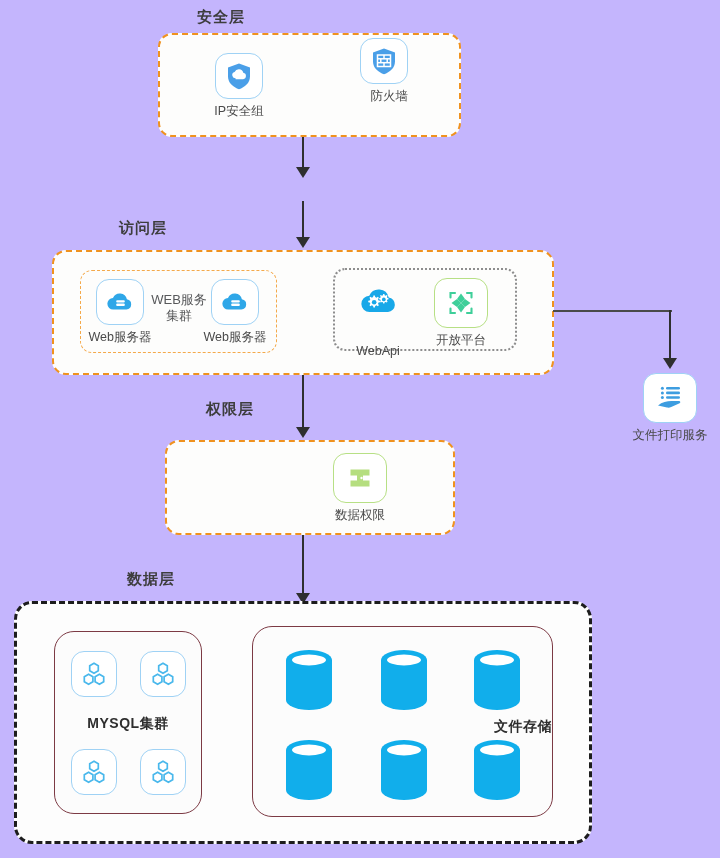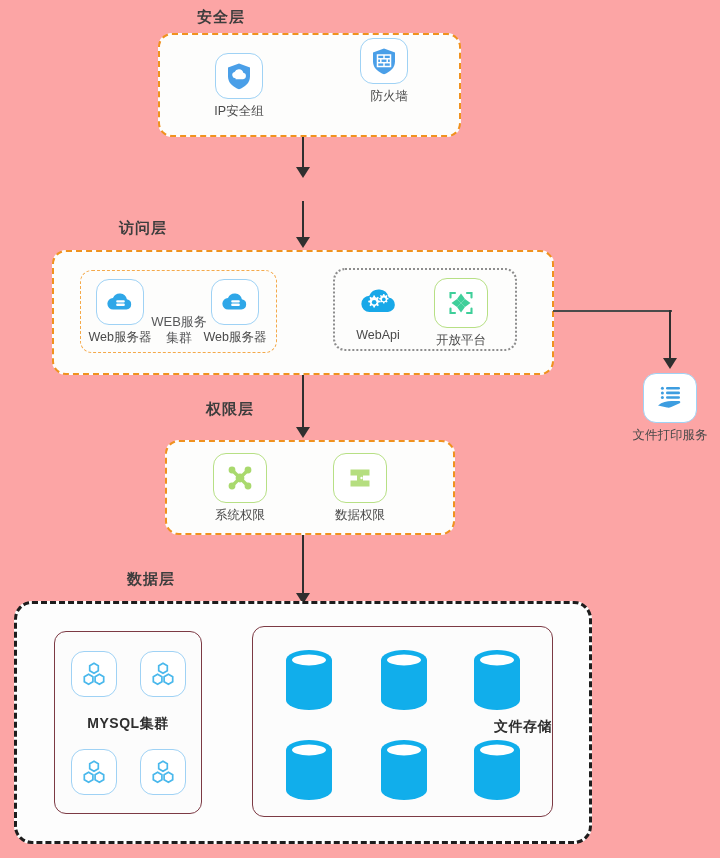--- a/index.html
+++ b/index.html
@@ -10,21 +10,21 @@
   body {
     font-family: "Liberation Sans", "DejaVu Sans", sans-serif;
     color: #3a3a3a;
     -webkit-font-smoothing: antialiased;
   }
   #canvas {
     position: relative;
     width: 720px;
     height: 858px;
     overflow: hidden;
-    background: #fca5a5;
+    background: #c4b5fd;
   }
   .layer-title {
     position: absolute;
     font-size: 15px;
     font-weight: bold;
     color: #3d3d3d;
     letter-spacing: 1px;
     white-space: nowrap;
   }
   .dashed-orange {
@@ -51,21 +51,21 @@
   .dashed-black {
     position: absolute;
     border: 3px dashed #1d1d1d;
     border-radius: 18px;
     background: #fdfdfd;
     box-sizing: border-box;
   }
   .solid-maroon {
     position: absolute;
     border: 1.6px solid #7c3a44;
-    border-radius: 12px;
+    border-radius: 20px;
     background: #fcfcfc;
     box-sizing: border-box;
     padding-left: 48px;
   }
   .node {
     position: absolute;
     display: flex;
     flex-direction: column;
     align-items: center;
     width: 96px;
@@ -144,21 +144,20 @@
     border-radius: 1px;
   }
   
   .mid-label {
     position: absolute;
     font-size: 13px;
     color: #57585a;
     text-align: center;
     line-height: 1.25;
     white-space: nowrap;
-    margin-top: 22px;
   }
   .group-label {
     position: absolute;
     font-size: 14px;
     font-weight: bold;
     color: #2e2e2e;
     letter-spacing: 0.5px;
     white-space: nowrap;
   }
   
@@ -264,21 +263,21 @@
           <rect x="12.2" y="14.3" width="8.6" height="2.3" rx="1"></rect>
           <rect x="12.2" y="17.6" width="8.6" height="2.3" rx="1"></rect>
         </g>
       </svg>
     </div>
     <div class="node-label">Web服务器</div>
   </div>
 
   <div class="dotted-gray" style="left:333px; top:268px; width:184px; height:83px;"></div>
 
-  <div class="node" style="left:337px; top:278px; width:82px;">
+  <div class="node" style="left:337px; top:278px; width:82px;gap:16px;">
     <div class="icon-box plain">
       <svg width="42" height="38" viewBox="0 0 42 38">
         <path d="M11 30 h20 a7.3 7.3 0 0 0 0.7-14.5 a10.2 10.2 0 0 0-19.4-1.7 a6.9 6.9 0 0 0 0.3 16.2 Z" fill="#18a8e8"></path>
         <g fill="#ffffff">
           <path d="M16.4 13.6 l1.5 0 0.3 1.5 1.3 0.55 1.3-0.85 1.05 1.05 -0.85 1.3 0.55 1.3 1.5 0.3 0 1.5 -1.5 0.3 -0.55 1.3 0.85 1.3 -1.05 1.05 -1.3-0.85 -1.3 0.55 -0.3 1.5 -1.5 0 -0.3-1.5 -1.3-0.55 -1.3 0.85 -1.05-1.05 0.85-1.3 -0.55-1.3 -1.5-0.3 0-1.5 1.5-0.3 0.55-1.3 -0.85-1.3 1.05-1.05 1.3 0.85 1.3-0.55 Z"></path>
           <circle cx="17.15" cy="20.3" r="2.3" fill="#18a8e8"></circle>
           <path d="M26.2 12.0 l1.2 0 0.25 1.2 1.05 0.44 1.05-0.68 0.85 0.85 -0.68 1.05 0.44 1.05 1.2 0.25 0 1.2 -1.2 0.25 -0.44 1.05 0.68 1.05 -0.85 0.85 -1.05-0.68 -1.05 0.44 -0.25 1.2 -1.2 0 -0.25-1.2 -1.05-0.44 -1.05 0.68 -0.85-0.85 0.68-1.05 -0.44-1.05 -1.2-0.25 0-1.2 1.2-0.25 0.44-1.05 -0.68-1.05 0.85-0.85 1.05 0.68 1.05-0.44 Z"></path>
           <circle cx="26.8" cy="17.4" r="1.85" fill="#18a8e8"></circle>
         </g>
       </svg>
@@ -327,38 +326,20 @@
     <div class="node-label">文件打印服务</div>
   </div>
 
   <div class="vline" style="left:302px; top:375px; height:56px;"></div>
   <div class="arrowhead" style="left:296px; top:427px;"></div>
 
   <div class="layer-title" style="left:206px; top:400px;">权限层</div>
 
   <div class="dashed-orange" style="left:165px; top:440px; width:290px; height:95px;"></div>
 
-  <div class="node" style="left:192px; top:453px;">
-    <div class="icon-box green bigger">
-      <svg width="34" height="34" viewBox="0 0 34 34">
-        <g stroke="#a9d96d" stroke-width="3.4" stroke-linecap="round">
-          <line x1="10" y1="10" x2="24" y2="24"></line>
-          <line x1="24" y1="10" x2="10" y2="24"></line>
-        </g>
-        <g fill="#a9d96d">
-          <circle cx="9" cy="9" r="3.4"></circle>
-          <circle cx="25" cy="9" r="3.4"></circle>
-          <circle cx="9" cy="25" r="3.4"></circle>
-          <circle cx="25" cy="25" r="3.4"></circle>
-          <circle cx="17" cy="17" r="4.4"></circle>
-        </g>
-      </svg>
-    </div>
-    <div class="node-label">系统权限</div>
-  </div>
 
   <div class="node" style="left:312px; top:453px;">
     <div class="icon-box green bigger">
       <svg width="34" height="34" viewBox="0 0 34 34">
         <path d="M7.5 8.5 h19 v6 h-12.5 v5 h12.5 v6 h-19 v-6 h12.5 v-5 h-12.5 Z" fill="#b5de7f"></path>
         <g fill="#ffffff">
           <circle cx="18.5" cy="17" r="1.2"></circle>
           <circle cx="22.2" cy="17" r="1.2"></circle>
           <circle cx="25.9" cy="17" r="1.2"></circle>
         </g>

